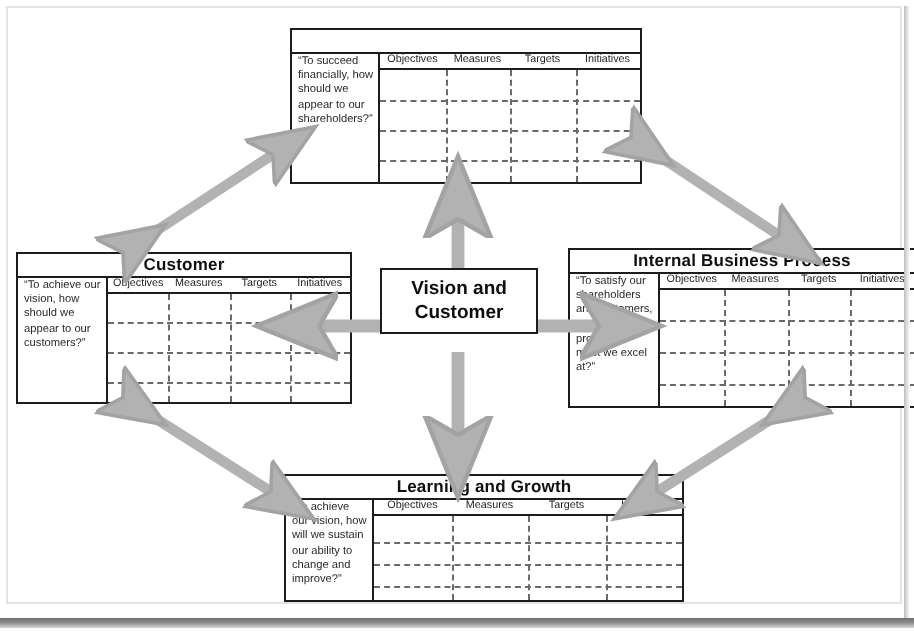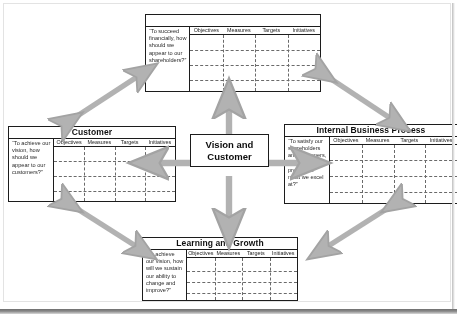--- a/index.html
+++ b/index.html
@@ -182,21 +182,21 @@
         <div class="vline" style="left:25%;"></div>
         <div class="vline" style="left:50%;"></div>
         <div class="vline" style="left:75%;"></div>
         <div class="hline" style="top:24px;"></div>
         <div class="hline" style="top:40px;"></div>
         <div class="hline" style="top:56px;"></div>
       </div>
     </div>
   </div>
 
-  <div class="persp" id="p-learning" style="left:142px;top:237px;width:156px;height:64px;">
+  <div class="persp" id="p-learning" style="left:142px;top:237px;width:200px;height:64px;">
     <div class="persp-title">Learning and Growth</div>
     <div class="title-rule"></div>
     <div class="persp-body">
       <div class="question" style="width:44px;">“To achieve our vision, how will we sustain our ability to change and improve?”</div>
       <div class="grid">
         <div class="grid-head">
           <span>Objectives</span>
           <span>Measures</span>
           <span>Targets</span>
           <span>Initiatives</span>

